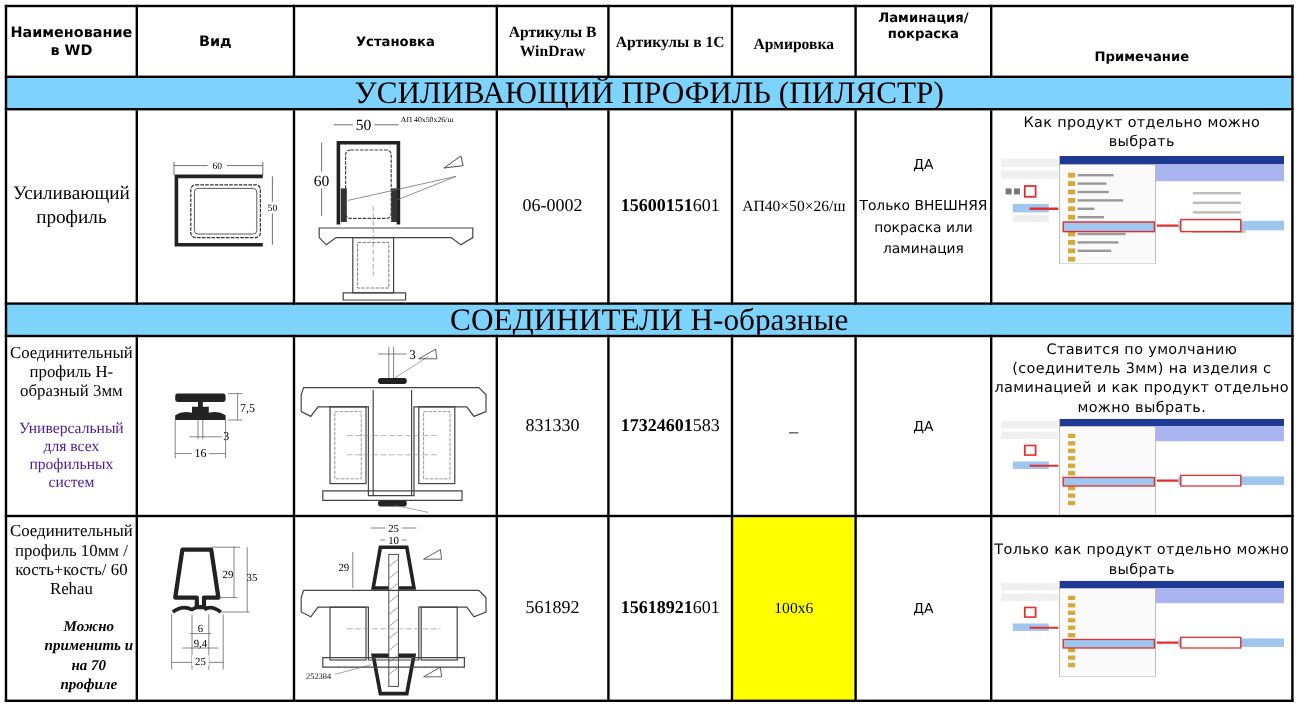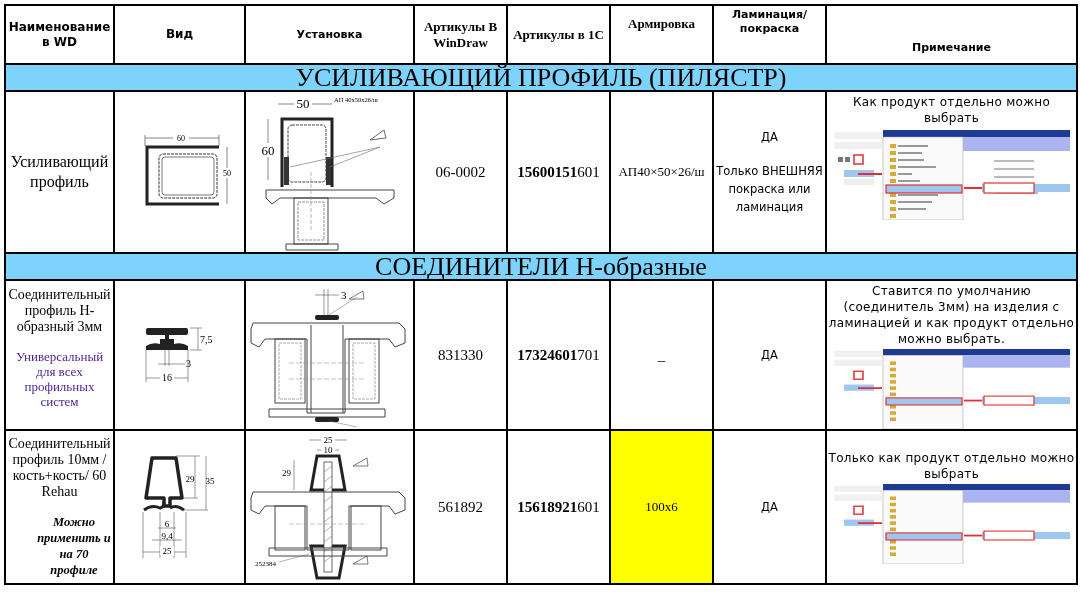--- a/index.html
+++ b/index.html
@@ -38,21 +38,21 @@
       <col style="width:251px">
   </colgroup>
 
   <tbody>
       <tr style="height:59px">
     <th class="hdr-sans">Наименование в  WD</th>
     <th class="hdr-sans">Вид</th>
     <th class="hdr-sans-plain">Установка</th>
     <th class="hdr-serif">Артикулы В WinDraw</th>
     <th class="hdr-serif">Артикулы в 1С</th>
-    <th class="hdr-serif" style="vertical-align:top;padding-top:10px">Армировка</th>
+    <th class="hdr-serif" style="vertical-align:top;padding-top:23px">Армировка</th>
     <th class="hdr-sans-plain" style="vertical-align:top;padding-top:2px">Ламинация/ покраска</th>
     <th class="hdr-sans-plain" style="vertical-align:bottom;padding-bottom:8px">Примечание</th>
   </tr>
 
   <tr class="section">
     <td colspan="8">УСИЛИВАЮЩИЙ ПРОФИЛЬ (ПИЛЯСТР)</td>
   </tr>
 
   <tr style="height:162px">
     <td class="name big">Усиливающий профиль</td>
@@ -201,21 +201,21 @@
         <line x1="62" y1="42" x2="62" y2="130" stroke="#444" stroke-width="1"></line>
         <line x1="94" y1="42" x2="94" y2="130" stroke="#444" stroke-width="1"></line>
         <line x1="40" y1="80" x2="116" y2="80" stroke="#888" stroke-width="0.5" stroke-dasharray="5 2"></line>
         <line x1="40" y1="96" x2="116" y2="96" stroke="#888" stroke-width="0.5" stroke-dasharray="5 2"></line>
         <path d="M20 126 L136 126 L136 134 L20 134 Z" fill="none" stroke="#444" stroke-width="1"></path>
         <rect x="66" y="134" width="24" height="5" rx="2" fill="#222"></rect>
         <line x1="80" y1="138" x2="108" y2="144" stroke="#666" stroke-width="0.5"></line>
       </svg>
     </td>
     <td class="num">831330</td>
-    <td class="num"><b>17324601</b><span>701</span></td>
+    <td class="num"><b>17324601</b><span>583</span></td>
     <td class="num">_</td>
     <td class="sans">ДА</td>
     <td style="vertical-align:top;padding-top:2px">
       <div class="note-text">Ставится по умолчанию (соединитель 3мм) на изделия с ламинацией и  как продукт отдельно можно выбрать.</div>
       <div class="shot" style="margin-top:2px">
         <svg width="236" height="80" viewBox="0 0 236 90" preserveAspectRatio="none">
           <rect x="0" y="0" width="236" height="90" fill="#fff"></rect>
           <rect x="0" y="2" width="48" height="7" fill="#f0f0f0"></rect>
           <rect x="0" y="12" width="48" height="7" fill="#f0f0f0"></rect>
           <rect x="20" y="25" width="9" height="9" fill="none" stroke="#e03030" stroke-width="1.5"></rect>

